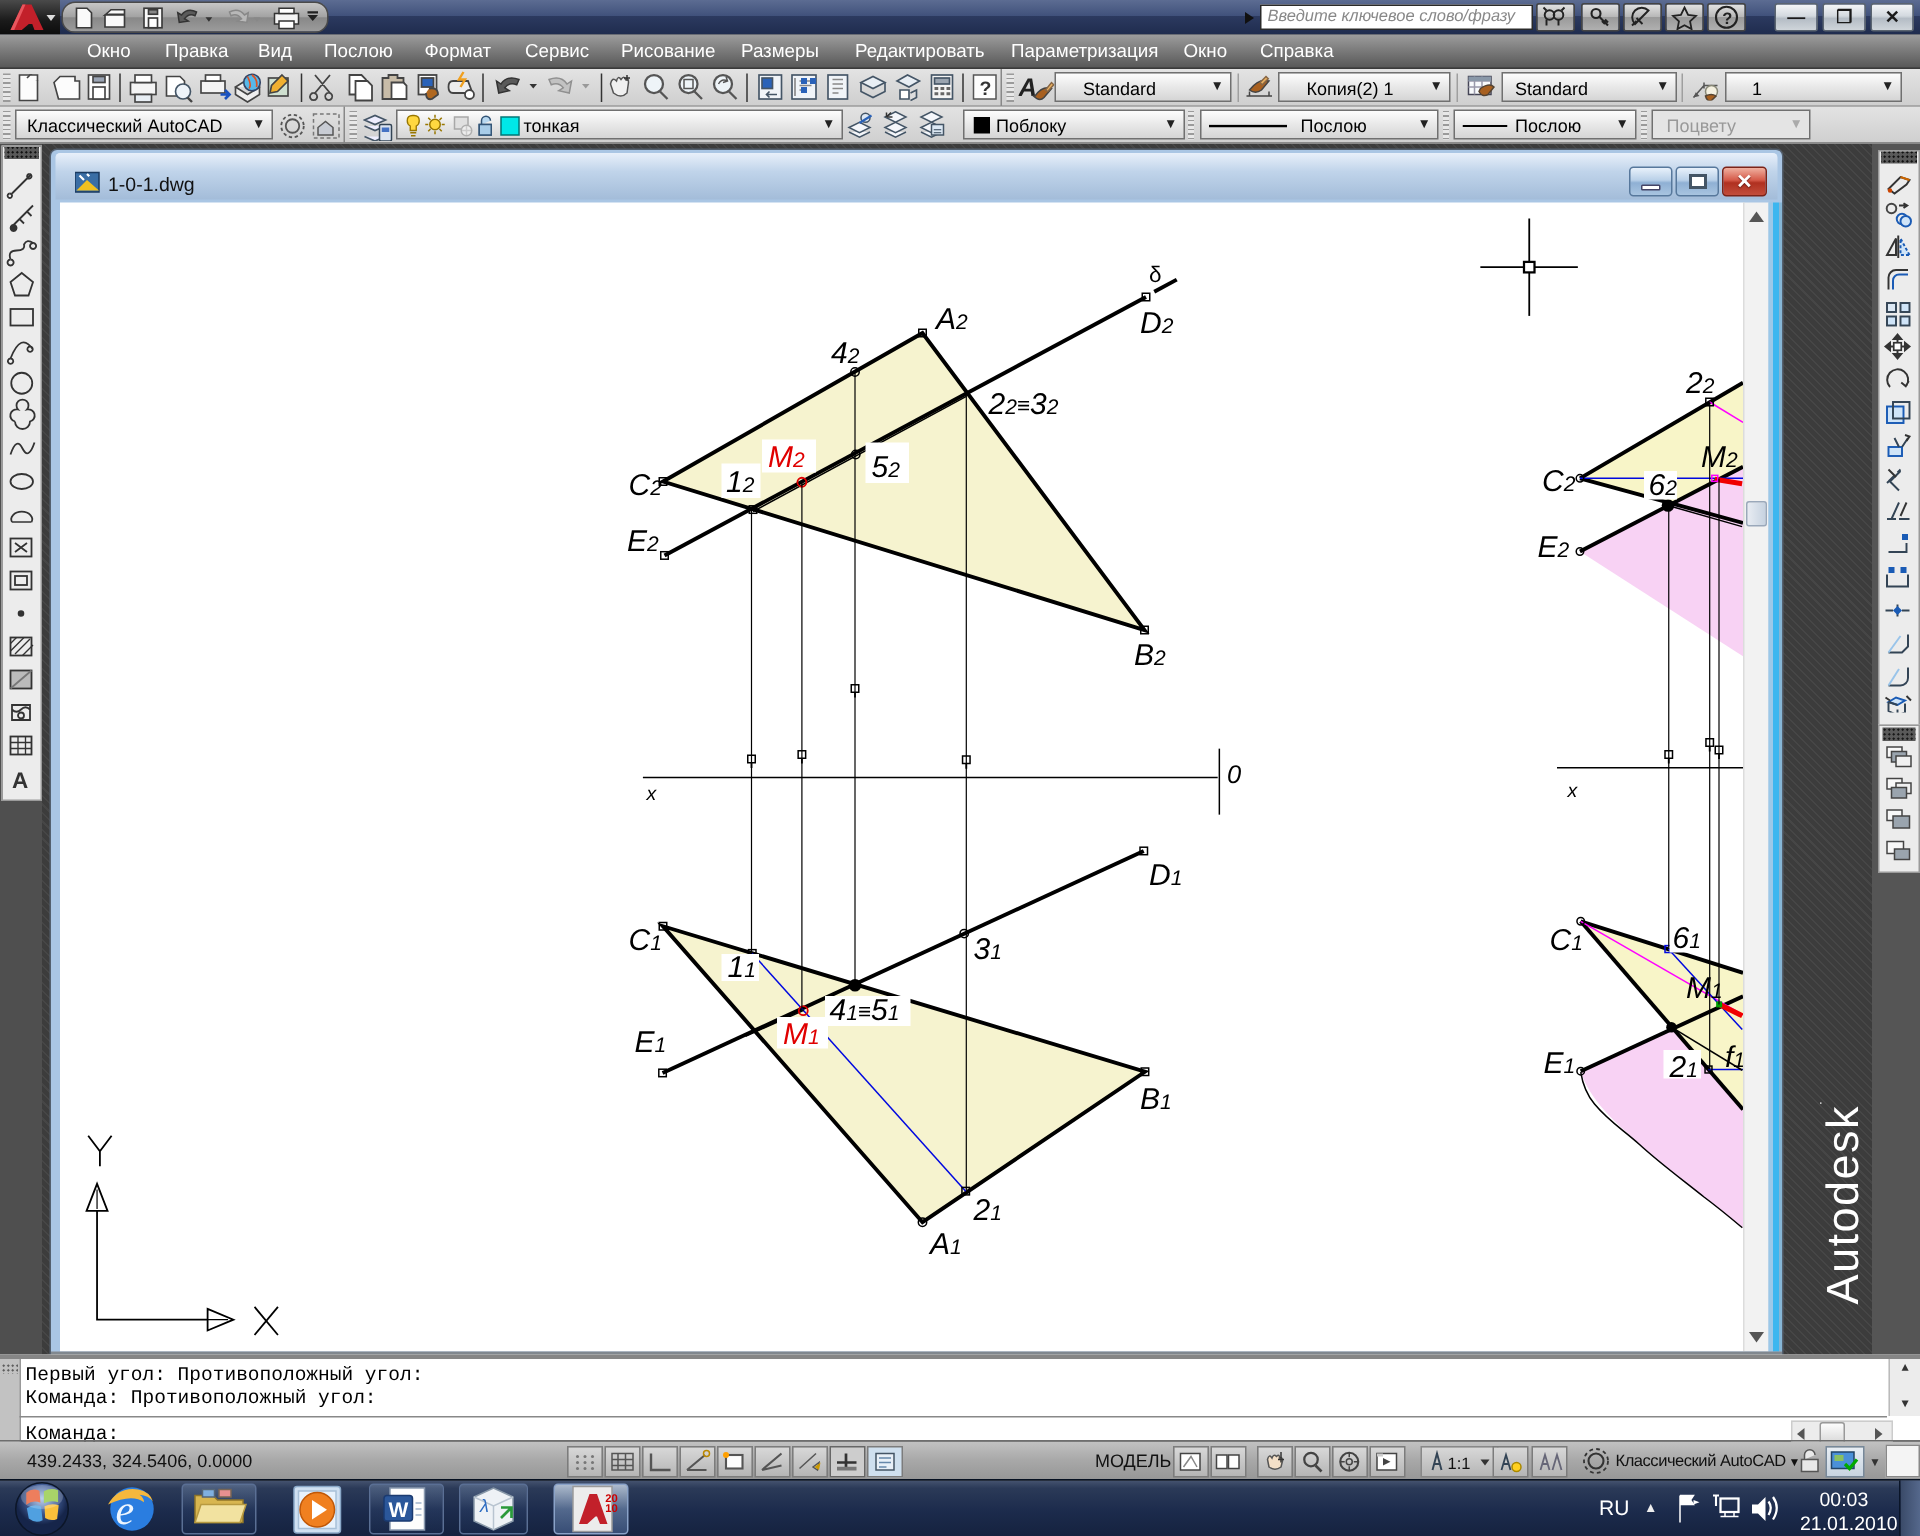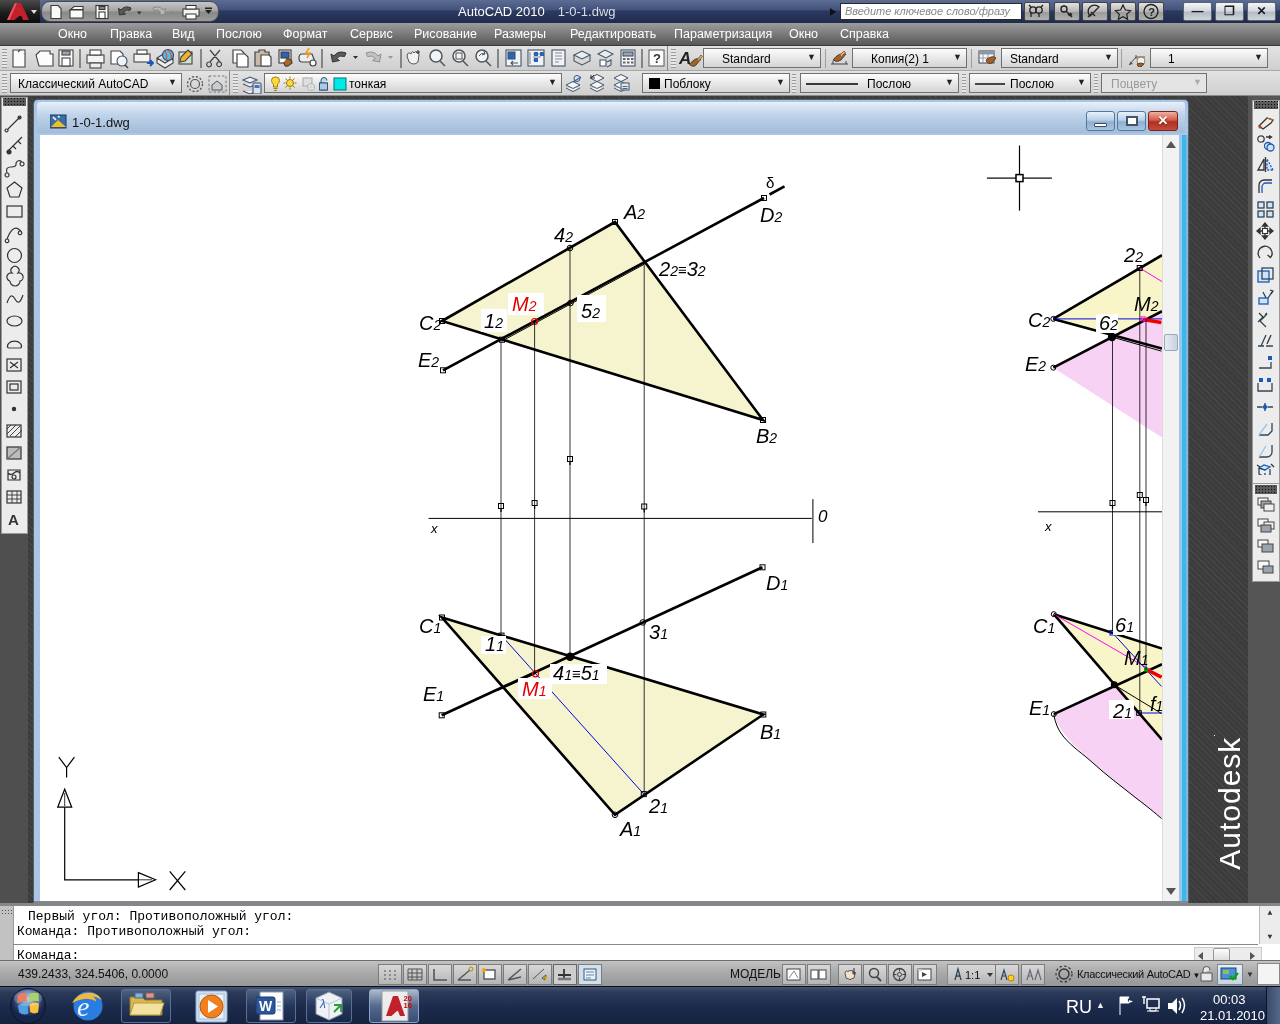--- a/index.html
+++ b/index.html
@@ -64,21 +64,20 @@
 <path d="M95,9.5 l4.5,0 -2.25,3 z" fill="#333"></path>
 <path d="M111,6 q6,-3 10,2 l2.5,-1.5 -1,6.5 -6,-1 2.5,-1.5 q-3,-4 -7,-2 z" fill="#b8b8b8" stroke="#888"></path>
 <path d="M127,9.5 l4.5,0 -2.25,3 z" fill="#888"></path>
 <g stroke="#333" fill="#f4f4f4">
           <rect x="141" y="7" width="16" height="7"></rect>
           <rect x="144" y="3.5" width="10" height="3.5" fill="#fff"></rect>
           <rect x="144" y="12" width="10" height="5" fill="#fff"></rect>
         </g>
 <path d="M163,8 l7,0 -3.5,4 z M163,5.5 l7,0 0,1.5 -7,0 z" fill="#222"></path>
 </svg></div>
-<div class="abs" id="apptitle"><span style="margin-left:28px">AutoCAD 2010</span><span style="margin-left:13px;color:#d8dce6">1-0-1.dwg</span></div>
 <div class="abs" style="left:830px;top:8px;width:0;height:0;border:4px solid transparent;border-left:6px solid #111;border-right:0"></div>
 <div class="abs" id="searchbox">Введите ключевое слово/фразу</div>
 <div class="abs titleico" style="left:1024px"><svg width="24" height="17">
         <g fill="none" stroke="#222" stroke-width="1.3">
           <circle cx="8" cy="7" r="3.2"></circle>
           <circle cx="14" cy="7" r="3.2"></circle>
           <path d="M6,4 l-2,-2 m12,2 l2,-2"></path>
           <path d="M6,10 v4 m8,-4 v4"></path>
         </g>
       </svg></div>
@@ -728,21 +727,21 @@
 <div style="position:absolute;left:1px;top:199px;width:14px;height:17px;background:linear-gradient(90deg,#e8ecf2,#c6d2e0);border:1px solid #9aa8ba;border-radius:2px"></div>
 <div style="position:absolute;left:3px;bottom:6px;width:0;height:0;border:5px solid transparent;border-top:7px solid #555;border-bottom:0"></div>
 </div>
 <div class="abs" id="cyanedge"></div>
 <div class="abs" style="left:34px;top:901px;width:1154px;height:4px;background:#81888f"></div>
 
 <div class="abs" id="cmdwin">
 <div class="abs" style="left:0;top:0;width:14px;height:57px;background:#c2c2c2;border-right:1px solid #999">
         <div style="margin:3px 1px;height:7px;background-image:radial-gradient(circle,#555 30%,transparent 36%);background-size:3px 3px"></div>
       </div>
-<div class="abs" style="left:28px;top:3px">Первый угол: Противоположный угол:</div>
+<div class="abs" style="left:17px;top:3px">Первый угол: Противоположный угол:</div>
 <div class="abs" style="left:17px;top:18px">Команда: Противоположный угол:</div>
 <div class="abs" style="left:13px;top:38px;width:1245px;height:1px;background:#888"></div>
 <div class="abs" style="left:17px;top:42px">Команда:</div>
 <div class="abs" style="left:1259px;top:0;width:21px;height:38px;background:#ececec;border-left:1px solid #bbb;">
         <div style="text-align:center;font-size:8px;color:#333;line-height:13px">▲</div>
         <div style="position:absolute;bottom:1px;width:100%;text-align:center;font-size:8px;color:#333;line-height:13px">▼</div>
       </div>
 <div class="abs" style="left:1194px;top:41px;width:68px;height:16px;background:#ececec;border:1px solid #ccc;">
 <div style="position:absolute;left:3px;top:4px;width:0;height:0;border:4px solid transparent;border-right:5px solid #555;border-left:0"></div>
 <div style="position:absolute;left:18px;top:0px;width:17px;height:15px;background:linear-gradient(180deg,#fdfdfd,#d8d8d8);border:1px solid #999;border-radius:2px"></div>
@@ -897,21 +896,21 @@
           <path d="M9,8 l13,6 13,-6 m-13,6 v16" fill="none" stroke="#b8c4d0"></path>
           <text x="13" y="18" font-size="12" fill="#2a6ac0" font-style="italic">λ</text>
           <path d="M27,22 l7,-7 m0,7 v-7 h-7" stroke="#2a9a3a" stroke-width="1.8" fill="none"></path>
         </svg></div>
 <div class="abs tbico" style="left:369px;border:1px solid #8aa2c8;background:linear-gradient(180deg,rgba(225,238,252,.7),rgba(150,180,220,.45) 50%,rgba(90,120,170,.5));"><svg width="48" height="32">
           <rect x="12" y="1" width="26" height="30" fill="#ececec" stroke="#9a9a9a"></rect>
           <path d="M16,26 L23,6 h5 L35,26 h-5 l-2,-5 h-6 l2.5,-6 2.5,6 -5.5,5 z" fill="#c2202a"></path>
           <text x="33.5" y="11" font-size="7.5" fill="#c00" font-weight="bold">20</text>
           <text x="33.5" y="18" font-size="7.5" fill="#c00" font-weight="bold">10</text>
         </svg></div>
-<div class="abs" style="left:1066px;top:10px;color:#fff;font-size:18px">RU</div>
+<div class="abs" style="left:1066px;top:10px;color:#fff;font-size:14px">RU</div>
 <div class="abs" style="left:1096px;top:13px;color:#eee;font-size:9px">▲</div>
 <svg class="abs" style="left:1117px;top:8px" width="18" height="22">
         <path d="M3,2 v18 M3,2 h9 l-2,3 2,3 h-9" fill="#fff" stroke="#fff"></path>
         <path d="M12,5 l4,1.5 -4,1.5" fill="#fff"></path>
       </svg>
 <svg class="abs" style="left:1141px;top:8px" width="20" height="22">
         <rect x="6" y="4" width="12" height="9" fill="none" stroke="#fff" stroke-width="1.5"></rect>
         <path d="M9,13 v3 h6 v-3 m-9,3 h12" stroke="#fff" fill="none"></path>
         <path d="M3,2 v7 m-2,-7 h4" stroke="#fff" stroke-width="1.4"></path>
       </svg>

